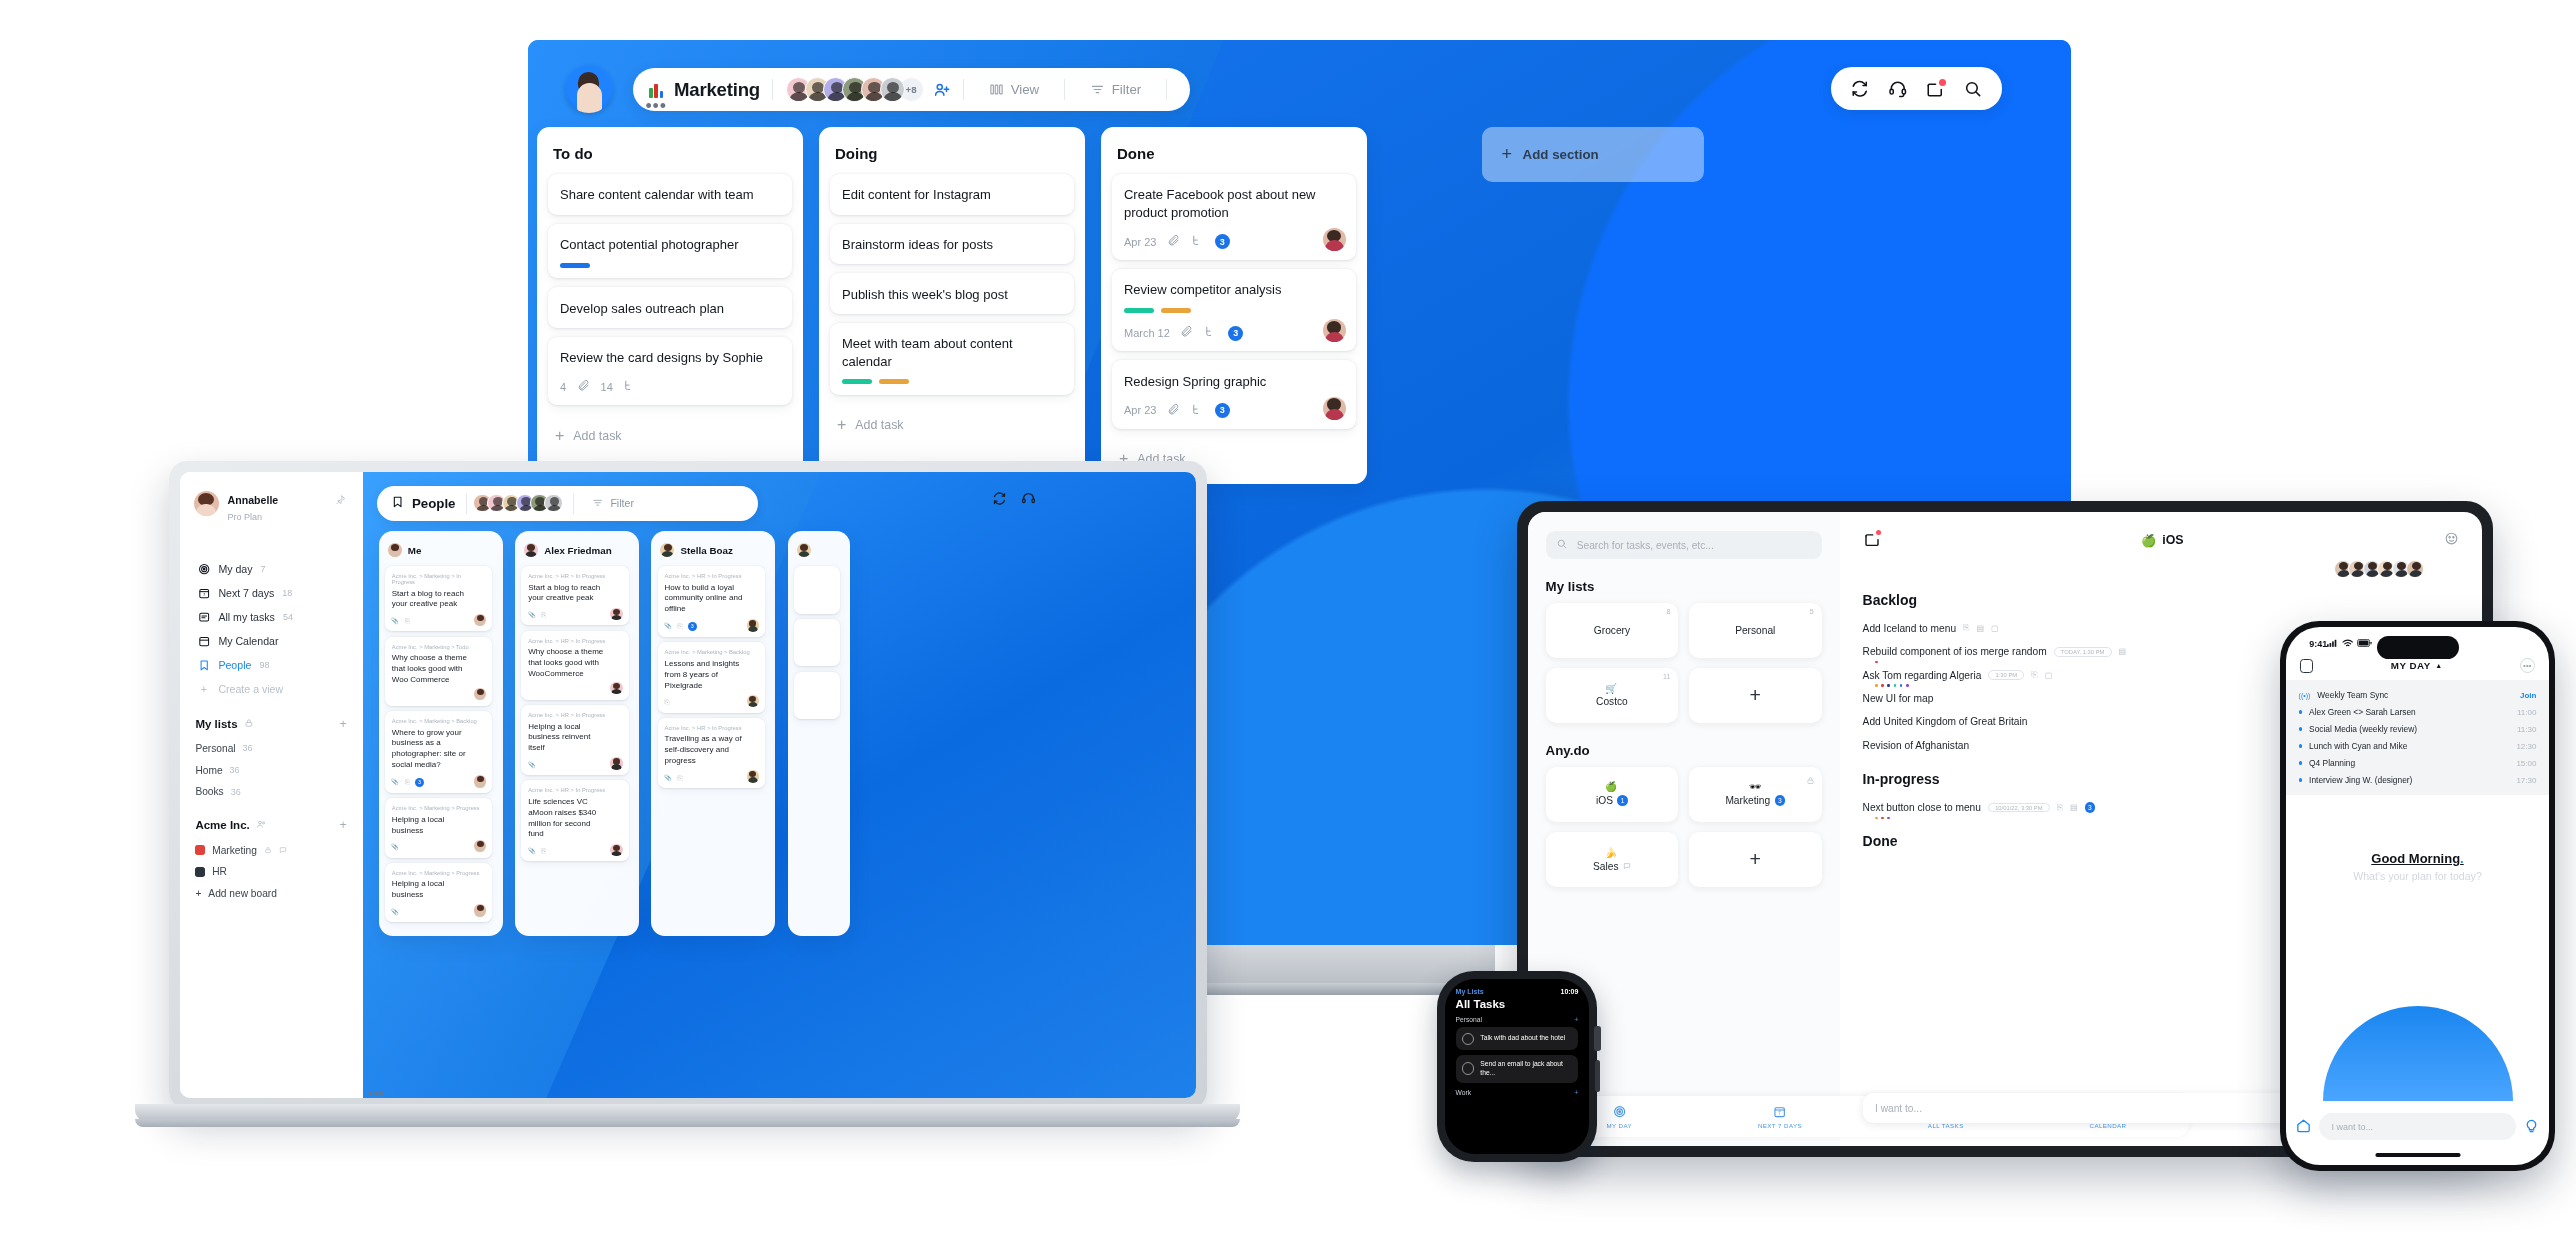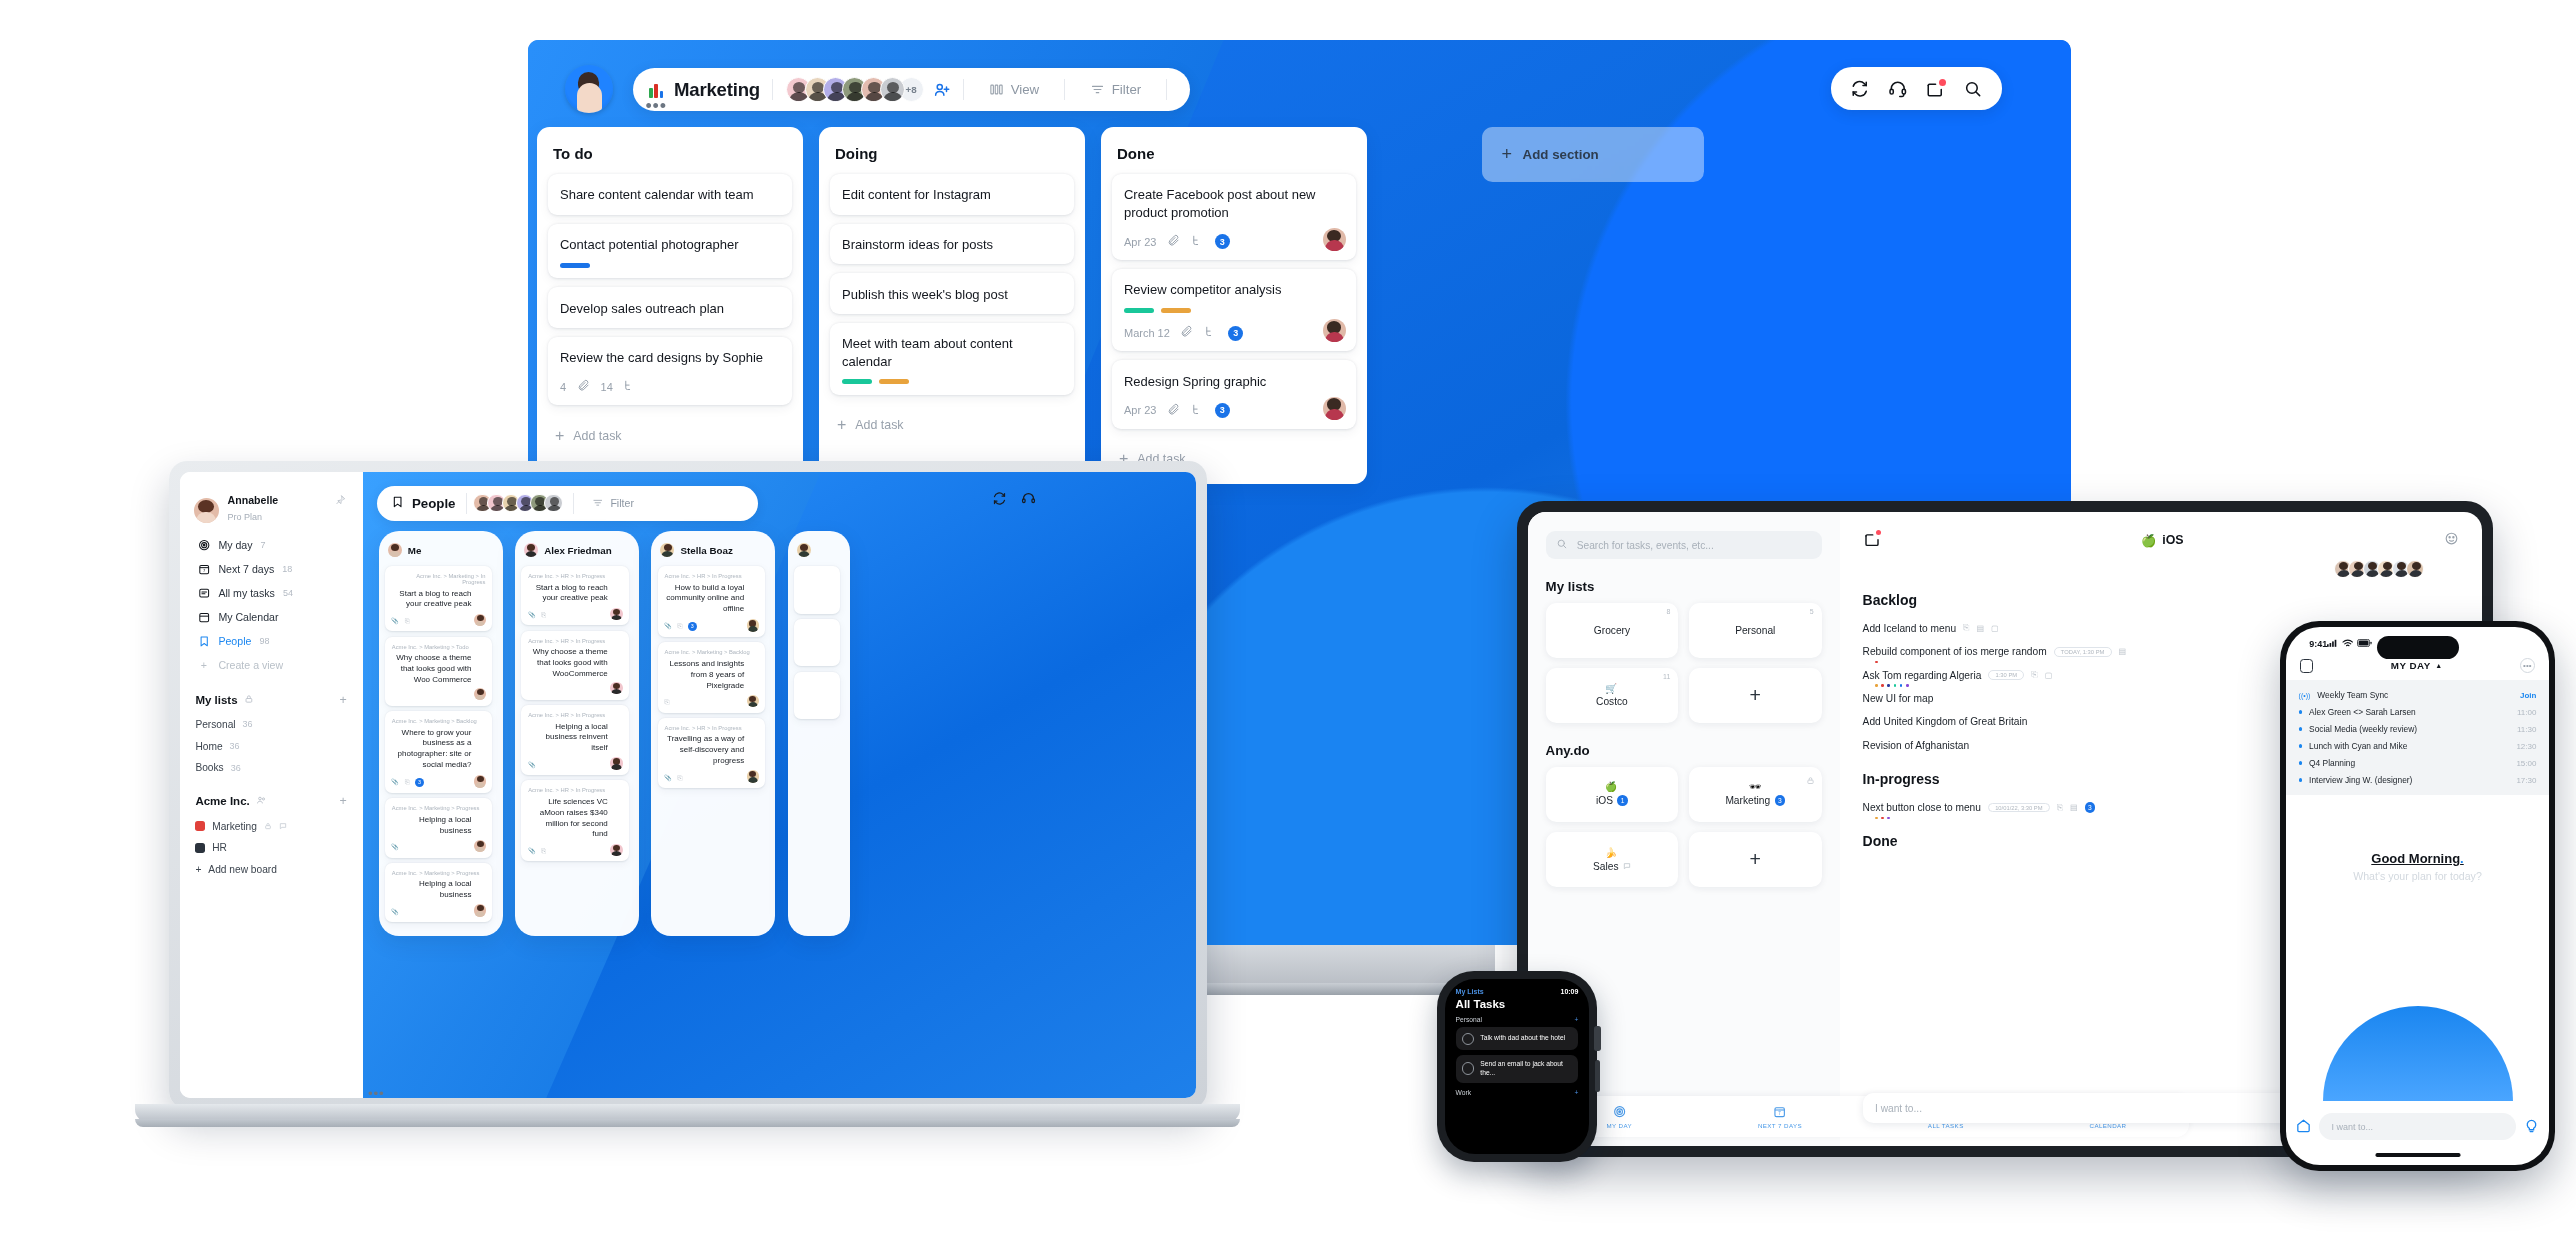--- a/index.html
+++ b/index.html
@@ -150,21 +150,21 @@
     background: linear-gradient(150deg,#2f97ff 0%,#0a6ae0 55%,#1e80ea 100%);
   }
   .lp-wall::after{
     content:""; position:absolute; left:0; top:0; width:55%; height:100%;
     background: linear-gradient(120deg,#3ba2ff,#0c6fdd);
     clip-path: polygon(0 0, 100% 0, 40% 100%, 0 100%);
     opacity:.85;
   }
 
   .lp-side{ position:absolute; left:0; top:0; width:183px; height:100%; background:#fff; padding:19.5px 14px;}
-  .lp-user{ display:flex; align-items:flex-end; gap:9px; margin-bottom:10px; position:relative;}
+  .lp-user{ display:flex; align-items:flex-start; gap:9px; margin-bottom:34px; position:relative;}
   .lp-user-av{width:25px;height:25px;border-radius:50%;background:#e3bba8;overflow:hidden;position:relative;}
   .lp-user-av::before{content:"";position:absolute;left:4.4px;top:1.8px;width:16px;height:13.3px;border-radius:50%;background:#5b3324;}
   .lp-user-av::after{content:"";position:absolute;left:2.7px;top:13.3px;width:19.5px;height:12.4px;border-radius:9px 9px 0 0;background:#f0d7c8;}
   .lp-name{font-size:10.6px;font-weight:700;color:#10141a;line-height:1.25;}
   .lp-plan{font-size:9px;color:#a6aeb8;}
   .lp-pin{position:absolute;right:1.8px;top:1.8px;color:#b5bcc5;}
   .lp-item{ display:flex;align-items:center;gap:8px;padding:5.3px 3.5px;font-size:10.6px;color:#2b333d;}
   .lp-item .cnt{ font-size:9px;color:#b3bac3;}
   .lp-item.active{ color:#1a86f0;}
   .lp-ico{width:13.3px;height:13.3px;display:flex;align-items:center;justify-content:center;color:#10141a;}
@@ -179,22 +179,22 @@
   .lp-main{ position:absolute; left:183px; top:0; right:0; bottom:0; padding:14px 0 0 14px;}
   .lp-topbar{ display:flex; align-items:center; background:#fff; border-radius:19.5px; height:35px;
               padding:0 10.6px 0 14px; width:381px; box-shadow:0 2.7px 10.6px rgba(12,28,54,.10);}
   .lp-topbar .ttl{font-size:13.3px;font-weight:700;color:#10141a;margin-left:8px;}
   .lp-av{width:18.6px;height:18.6px;border-radius:50%;border:1.4px solid #fff;margin-left:-4.4px;position:relative;overflow:hidden;}
   .lp-av::before{content:"";position:absolute;left:4.4px;top:2.7px;width:9.8px;height:9px;border-radius:50%;background:rgba(0,0,0,.55);}
   .lp-av::after{content:"";position:absolute;left:1.8px;top:10.6px;width:15px;height:10.6px;border-radius:8px 8px 0 0;background:rgba(0,0,0,.6);}
   .lp-sync{ position:absolute; right:160px; top:19.5px; display:flex; gap:14px; color:#171c23;}
 
   .people-cols{ position:absolute; left:16px; top:59px; display:flex; gap:12.4px;}
-  .pcol{ width:124px; background:rgba(255,255,255,.97); border-radius:20px; padding:9px 4px 9px 0;
-         box-shadow:0 7px 21px rgba(13,31,58,.10);text-align:right;}
+  .pcol{ width:124px; background:rgba(255,255,255,.97); border-radius:14px; padding:9px 4px 9px 0;
+         box-shadow:0 7px 21px rgba(13,31,58,.10);}
   .pcol-head{display:flex;align-items:center;gap:6.2px;padding:3.5px 9px 9px 9px;}
   .pcol-head .nm{font-size:9.8px;font-weight:700;color:#10141a;}
   .pav{width:14px;height:14px;border-radius:50%;position:relative;overflow:hidden;background:#e3bba8;}
   .pav::before{content:"";position:absolute;left:3.5px;top:0.9px;width:8px;height:7px;border-radius:50%;background:#4a2e22;}
   .pav::after{content:"";position:absolute;left:0.9px;top:8px;width:12.4px;height:8px;border-radius:6.2px 6.2px 0 0;background:#d8c0ad;}
   .pav.p2{background:#f1c6cd;} .pav.p2::after{background:#2a2a2a;}
   .pav.p3{background:#e8cfa8;} .pav.p3::after{background:#2f3a33;}
   .tcard{ margin:0 6.2px 5.3px 6.2px; background:#fff; border-radius:7px; padding:7px 7px 6.2px 7px;
           box-shadow:0 0.9px 1.8px rgba(16,30,54,.09),0 2.7px 8px rgba(16,30,54,.05); position:relative;}
   .tcrumb{ font-size:5.8px; color:#adb5be; display:flex; align-items:center; gap:2.7px; margin-bottom:3.5px;}

